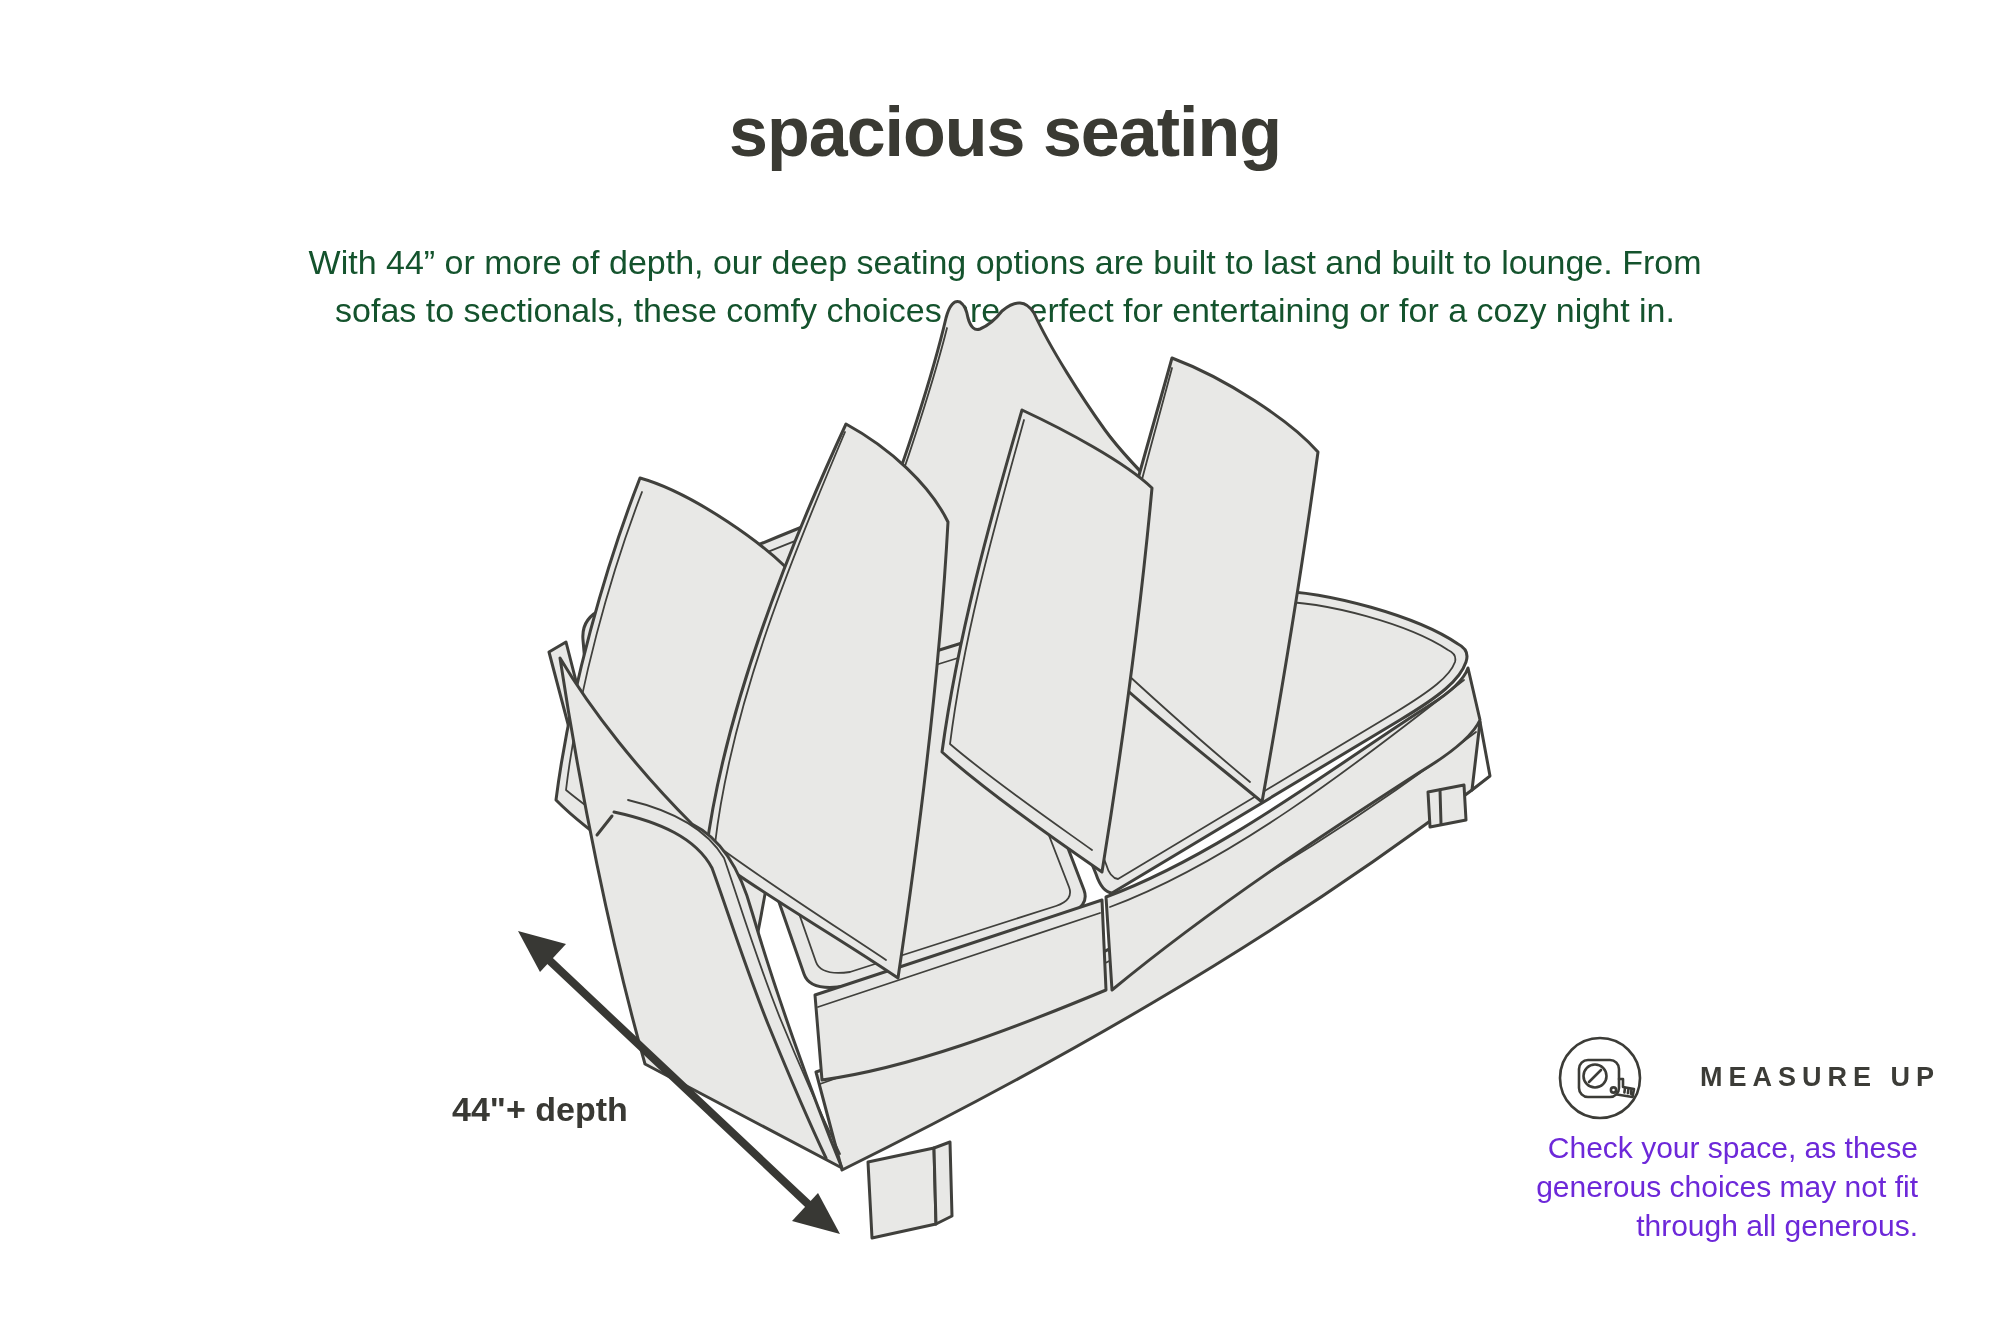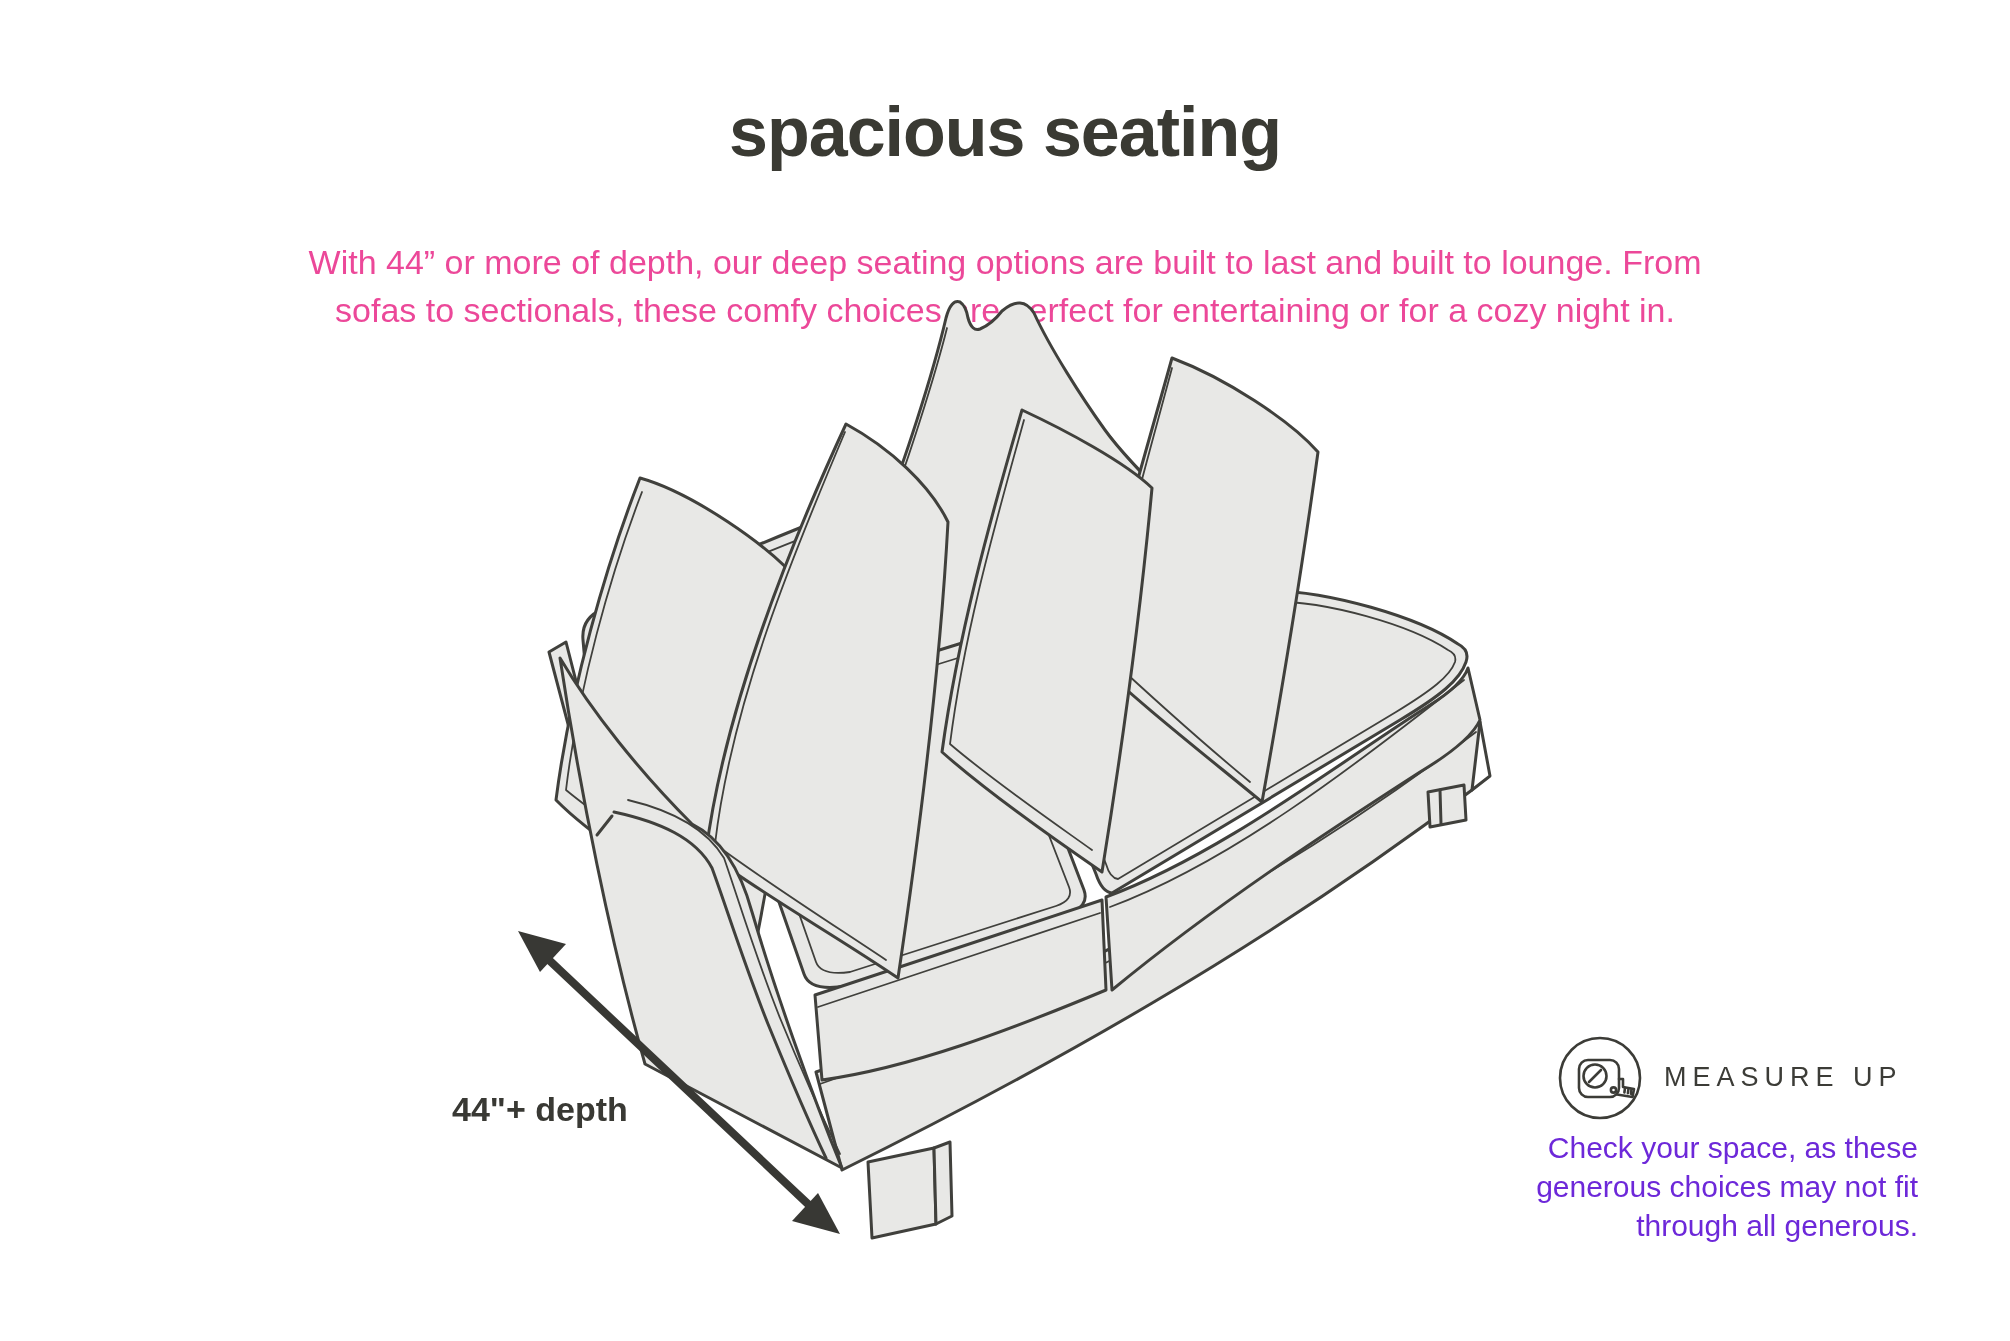--- a/index.html
+++ b/index.html
@@ -21,21 +21,21 @@
     font-weight: 700;
     letter-spacing: -1px;
     color: #3a3a33;
   }
   .intro {
     position: absolute;
     left: 0; right: 0; top: 238px;
     text-align: center;
     font-size: 34px;
     line-height: 48px;
-    color: #ec4899;
+    color: #14532d;
   }
   .intro span { display: block; }
   .sofa-svg {
     position: absolute;
     left: 400px; top: 270px;
     width: 1130px; height: 1010px;
   }
   .depth-label {
     position: absolute;
     left: 452px; top: 1090px;
@@ -44,23 +44,23 @@
     color: #393934;
     white-space: nowrap;
   }
   .measure-icon-svg {
     position: absolute;
     left: 1556px; top: 1034px;
     width: 88px; height: 88px;
   }
   .measure-heading {
     position: absolute;
-    left: 1664px; top: 1062px;
+    left: 1700px; top: 1062px;
     font-size: 27px;
-    font-weight: 400;
+    font-weight: 700;
     letter-spacing: 6px;
     color: #3c3c37;
     white-space: nowrap;
   }
   .measure-note {
     position: absolute;
     left: 1440px; top: 1128px;
     width: 478px;
     text-align: right;
     font-size: 30px;

